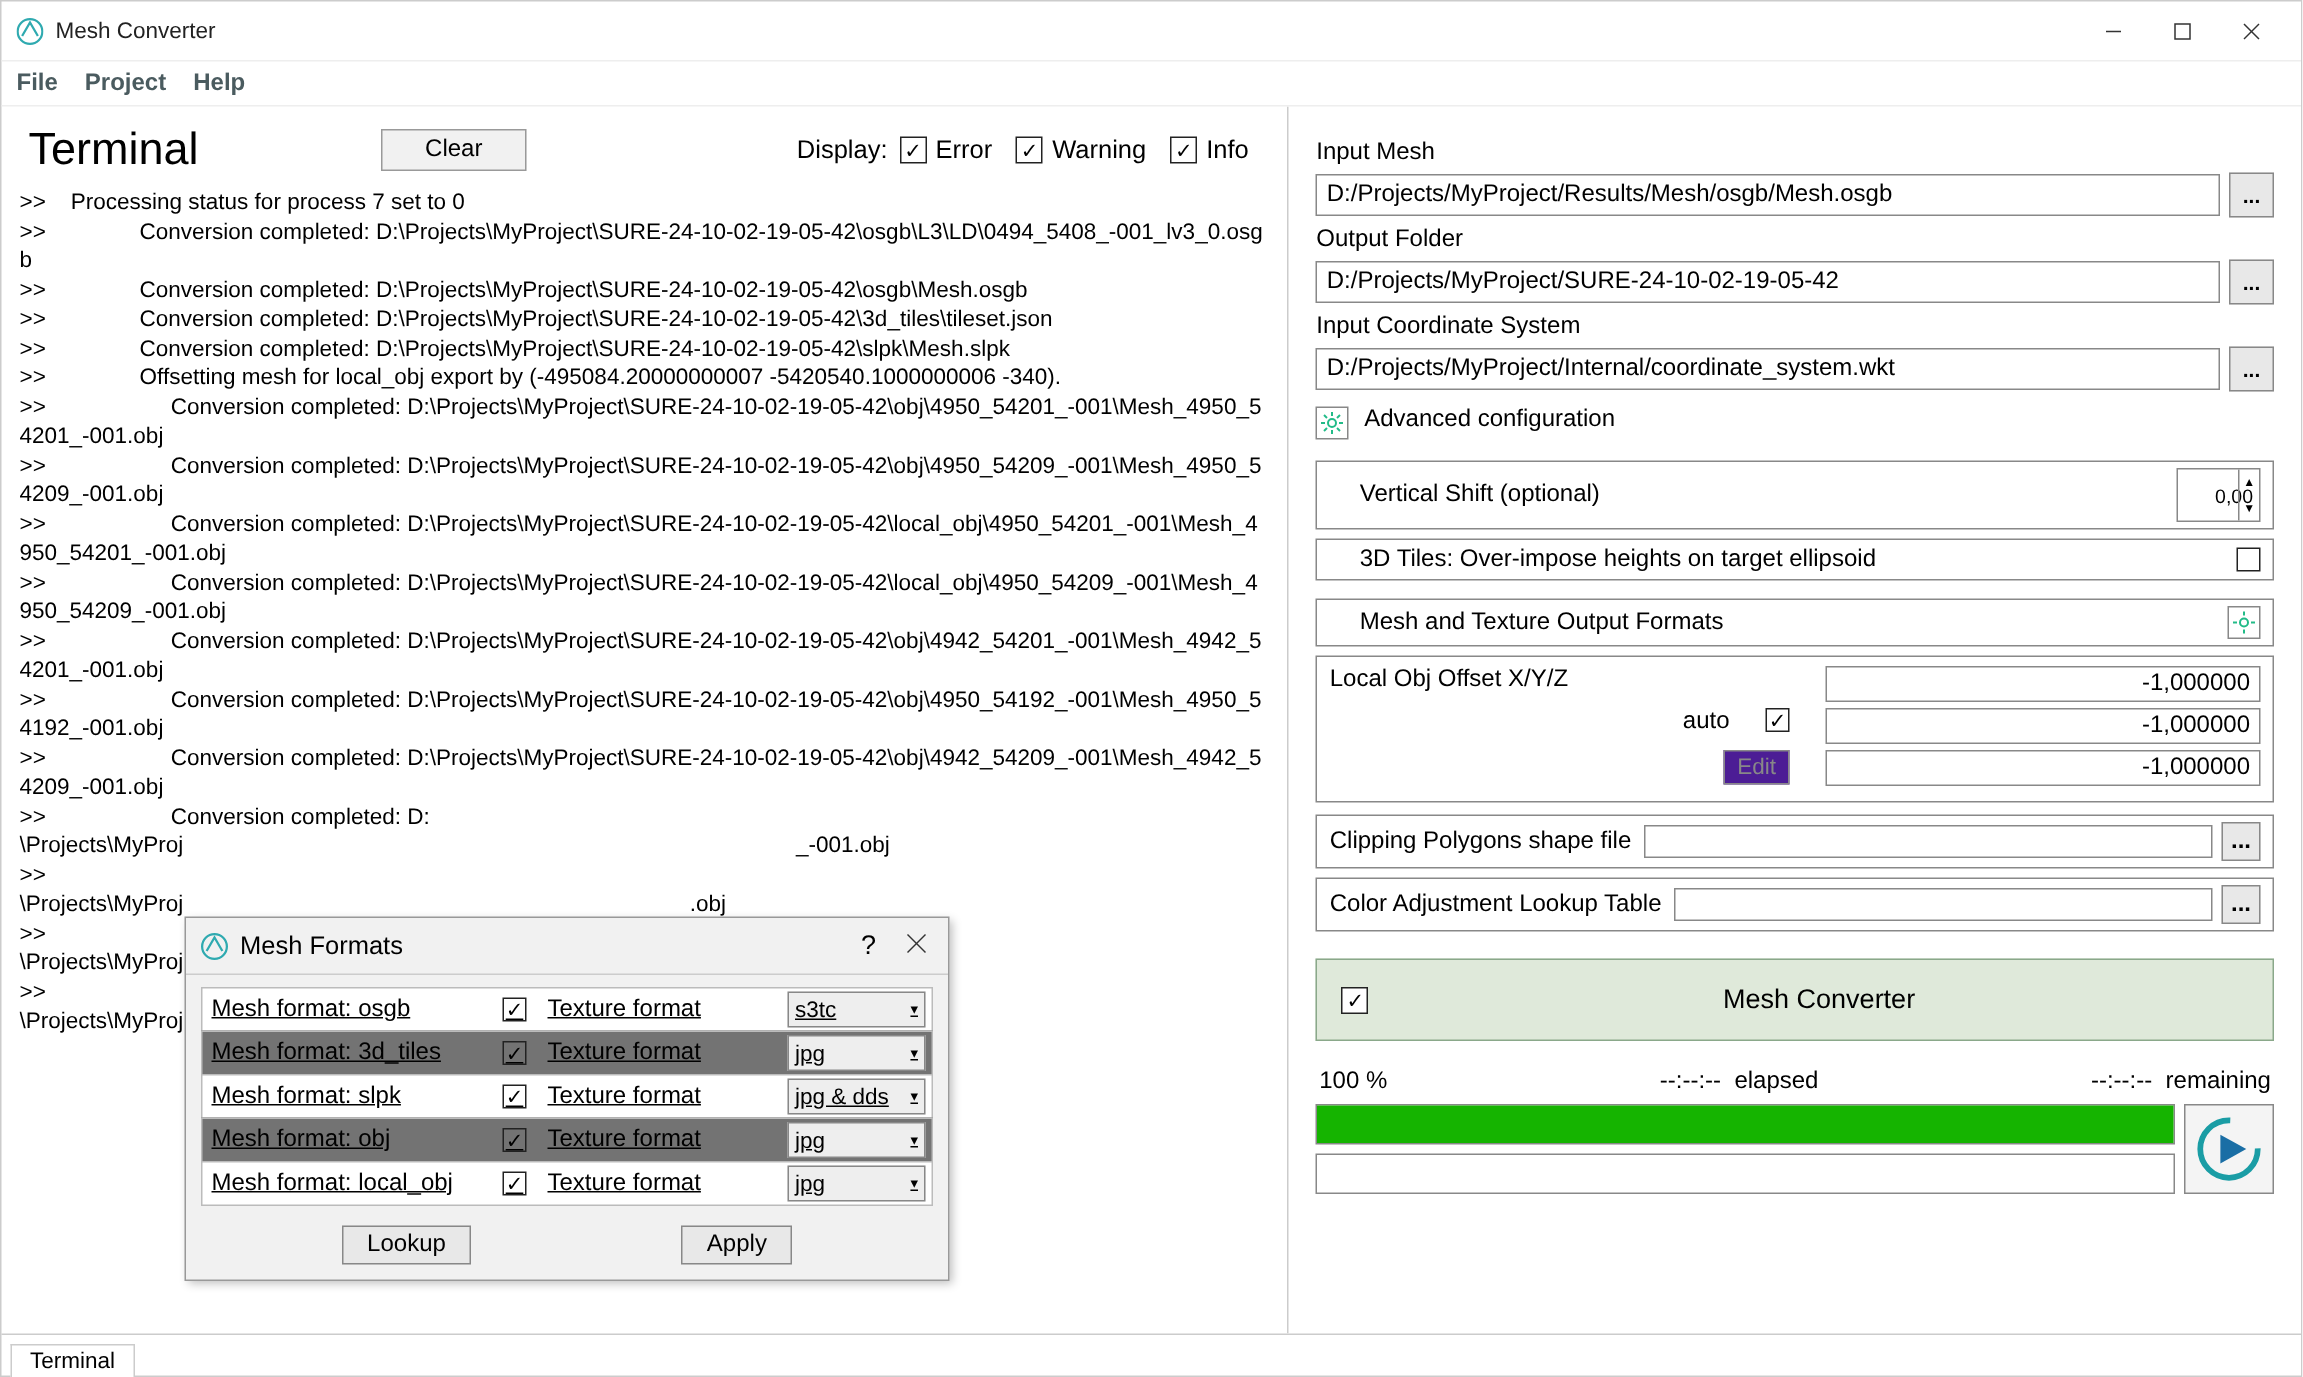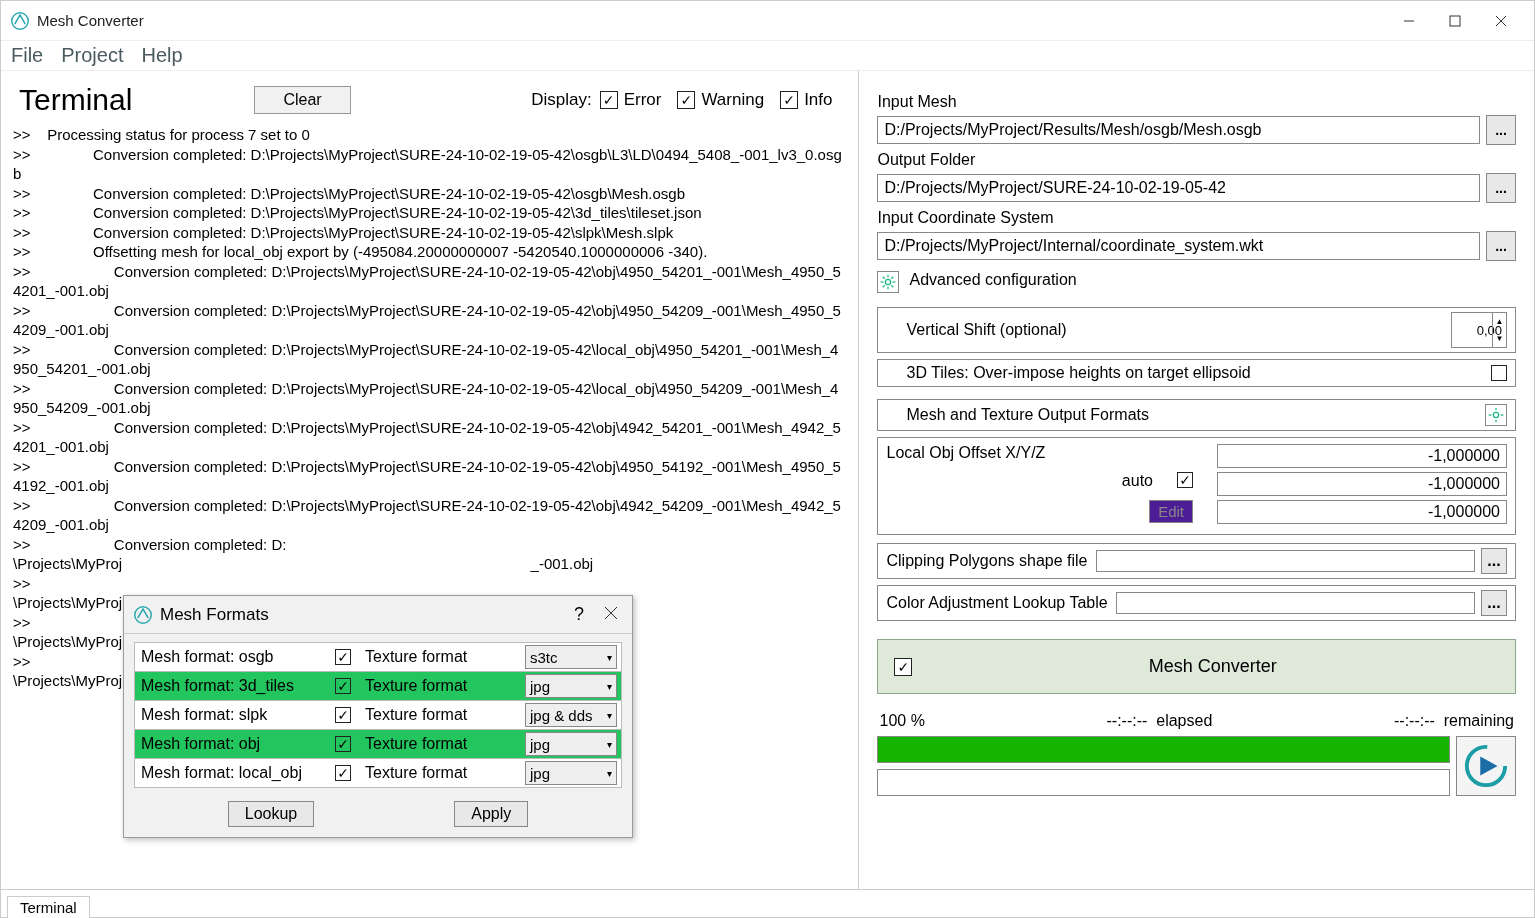--- a/index.html
+++ b/index.html
@@ -3,21 +3,21 @@
 <meta charset="utf-8">
 <style>
   * { box-sizing: border-box; font-family: 'Segoe UI', Tahoma, sans-serif; }
   body { margin:0; background:#fff; color:#000; font-size:14px; }
   .window { width:1535px; height:918px; display:flex; flex-direction:column; border:1px solid #ccc; }
   .titlebar { height:40px; display:flex; align-items:center; padding:0 10px; border-bottom:1px solid #eee; }
   .titlebar .app-icon { width:18px; height:18px; margin-right:8px; }
   .titlebar .title { flex:0 0 auto; font-size:15px; color:#222; }
   .titlebar .spacer { flex:1; }
   .win-btn { width:46px; height:32px; display:flex; align-items:center; justify-content:center; color:#333; }
-  .menubar { height:30px; display:flex; align-items:center; padding:0 10px; gap:18px; color:#555; font-size:20px; border-bottom:1px solid #eee; }
+  .menubar { height:30px; display:flex; align-items:center; padding:0 10px; gap:18px; color:#555; font-size:16px; border-bottom:1px solid #eee;font-weight:bold; }
   .menubar span { color:#4a5b5f; }
   .content { flex:1; display:flex; overflow:hidden; }
   .left { flex: 1 1 56%; border-right:1px solid #ccc; display:flex; flex-direction:column; position:relative; padding:12px 10px 4px 12px; }
   .right { flex: 0 0 44%; padding:16px 18px 10px 18px; overflow:auto; }
   .term-header { display:flex; align-items:center; margin-bottom:8px; }
   .term-title { font-size:30px; font-weight:400; margin:0 12px 0 6px; }
   .clear-btn { border:1px solid #999; background:#f1f1f1; padding:4px 28px; font-size:16px; margin-left:110px; }
   .disp-label { margin-left:auto; margin-right:8px; font-size:17px; }
   .chk-wrap { display:flex; align-items:center; gap:6px; margin-right:16px; font-size:17px; }
   .chk { width:18px; height:18px; border:1px solid #222; display:inline-flex; align-items:center; justify-content:center; }
@@ -48,28 +48,28 @@
   .mesh-conv-box { border:1px solid #8aa88a; background:#dfe9da; padding:16px; display:flex; align-items:center; gap:14px; margin-top:18px; }
   .mesh-conv-box .chk { background:#fff; }
   .mesh-conv-box .label { flex:1; text-align:center; font-size:18px; }
   .status-row { display:flex; justify-content:space-between; margin:18px 2px 6px; font-size:16px; }
   .progress-wrap { display:flex; gap:6px; align-items:stretch; }
   .progress-outer { flex:1; border:1px solid #888; height:18px; }
   .progress-inner { background:#15b400; height:100%; }
   .play-btn { width:60px; height:60px; border:1px solid #888; background:#f4f4f4; display:flex; align-items:center; justify-content:center; }
   .log-area { flex:1; border:1px solid #888; height:38px; margin-top:6px; }
   
-  .dialog { position:absolute; left:122px; top:524px; width:510px; background:#f1f1f1; border:1px solid #999; box-shadow:2px 2px 6px rgba(0,0,0,0.25); }
+  .dialog { position:absolute; left:122px; top:540px; width:510px; background:#f1f1f1; border:1px solid #999; box-shadow:2px 2px 6px rgba(0,0,0,0.25); }
   .dialog .d-title { display:flex; align-items:center; padding:8px 10px; font-size:17px; gap:8px; border-bottom:1px solid #ccc; }
   .dialog .d-title .spc { flex:1; }
   .dialog .d-title .qm { padding:0 8px; font-size:18px; }
   .dialog .d-title .close { padding:0 4px; }
-  .dialog .grid { padding:8px 10px; }
+  .dialog .grid { padding:8px 10px;text-decoration:underline; }
   .dialog .grow { display:flex; align-items:center; border:1px solid #bbb; margin-bottom:-1px; background:#fff; }
-  .dialog .grow.alt { background:#22c55e; }
+  .dialog .grow.alt { background:#737373; }
   .dialog .grow .c1 { width:190px; padding:4px 6px; font-size:16px; }
   .dialog .grow .c2 { width:36px; display:flex; justify-content:center; }
   .dialog .grow .c3 { width:160px; padding:4px 4px; font-size:16px; }
   .dialog .grow .c4 { flex:1; padding:2px 4px; }
   .dd { border:1px solid #888; background:#eee; width:100%; height:24px; display:flex; align-items:center; padding:0 4px; justify-content:space-between; font-size:15px; }
   .dd .ar { font-size:10px; }
   .dialog .btns { display:flex; justify-content:center; gap:140px; padding:6px 10px 10px; }
   .dialog .btns button { border:1px solid #888; background:#e8e8e8; padding:3px 16px; font-size:16px; }
 </style>
 </head>

